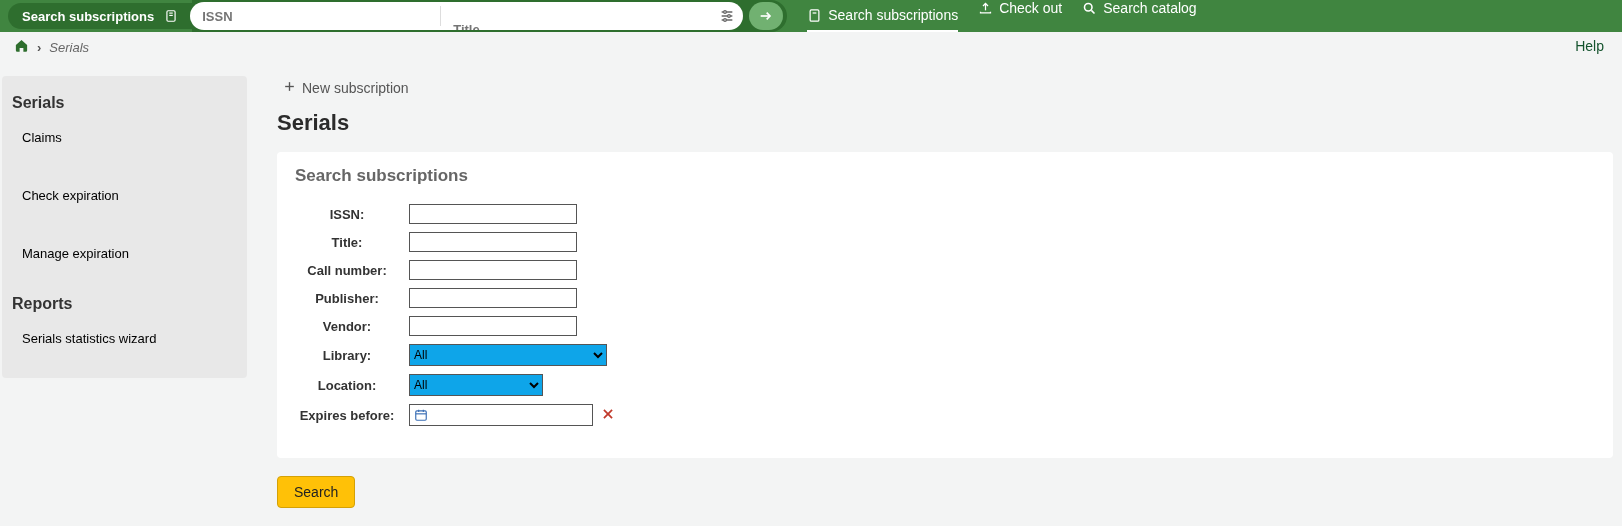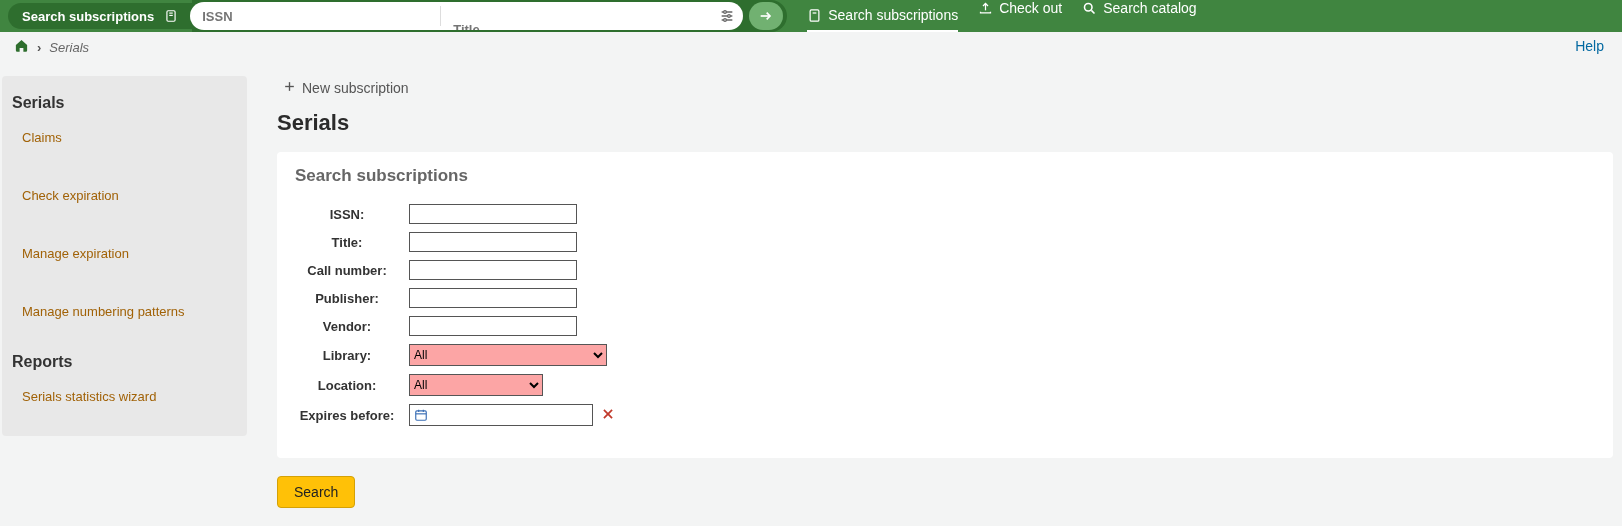--- a/index.html
+++ b/index.html
@@ -106,21 +106,21 @@
       display:flex;
       align-items:center;
       padding: 0 14px;
       position:relative;
     }
     .breadcrumb-row .home { color:#2e6e2e; }
     .breadcrumb-row .sep { margin: 0 8px; color:#555; font-weight:bold; }
     .breadcrumb-row .crumb { color:#666; font-style: italic; font-size: 13px; }
     .help-link {
       position:absolute; right: 18px; top: 6px;
-      color:#0369a1; font-size: 14px;
+      color:#14532d; font-size: 14px;
     }
 
     
     .layout {
       display:flex;
       align-items:flex-start;
       padding: 14px 0 30px 0;
     }
     .sidebar {
       width: 245px;
@@ -132,21 +132,21 @@
     .sidebar h3 {
       margin: 0 0 10px 10px;
       font-size: 16px;
       font-weight: bold;
       color:#333;
     }
     .sidebar h3.second { margin-top: 26px; }
     .sidebar a.menu {
       display:block;
       padding: 8px 0 8px 20px;
-      color:#a16207;
+      color:#000000;
       font-size: 13px;
       cursor:pointer;
     }
     .sidebar a.menu + a.menu { margin-top: 27px; }
 
     .main {
       flex:1;
       padding: 0 9px 0 30px;
     }
     .toolbar {
@@ -197,21 +197,21 @@
       width: 168px;
       height: 20px;
       border: 1px solid #555;
       padding: 1px 4px;
       font-size: 12px;
     }
     .form-row select {
       border: 1px solid #555;
       height: 22px;
       font-size: 12px;
-      background:#fca5a5;
+      background:#0ea5e9;
     }
     .sel-library { width: 198px; }
     .sel-location { width: 134px; }
     .date-input {
       width: 184px;
       height: 22px;
       border: 1px solid #555;
       display:flex;
       align-items:center;
       padding-left: 4px;
@@ -318,21 +318,20 @@
   <a class="help-link">Help</a>
 </div>
 
 <div class="layout">
 
   <nav class="sidebar">
     <h3>Serials</h3>
     <a class="menu">Claims</a>
     <a class="menu">Check expiration</a>
     <a class="menu">Manage expiration</a>
-    <a class="menu">Manage numbering patterns</a>
     <h3 class="second">Reports</h3>
     <a class="menu">Serials statistics wizard</a>
   </nav>
 
   <main class="main">
     <div class="toolbar">
       <span class="new-sub">
         <span>
           <svg width="13" height="13" viewBox="0 0 24 24" fill="none" stroke="#555" stroke-width="2.5">
             <line x1="12" y1="4" x2="12" y2="20"></line>

